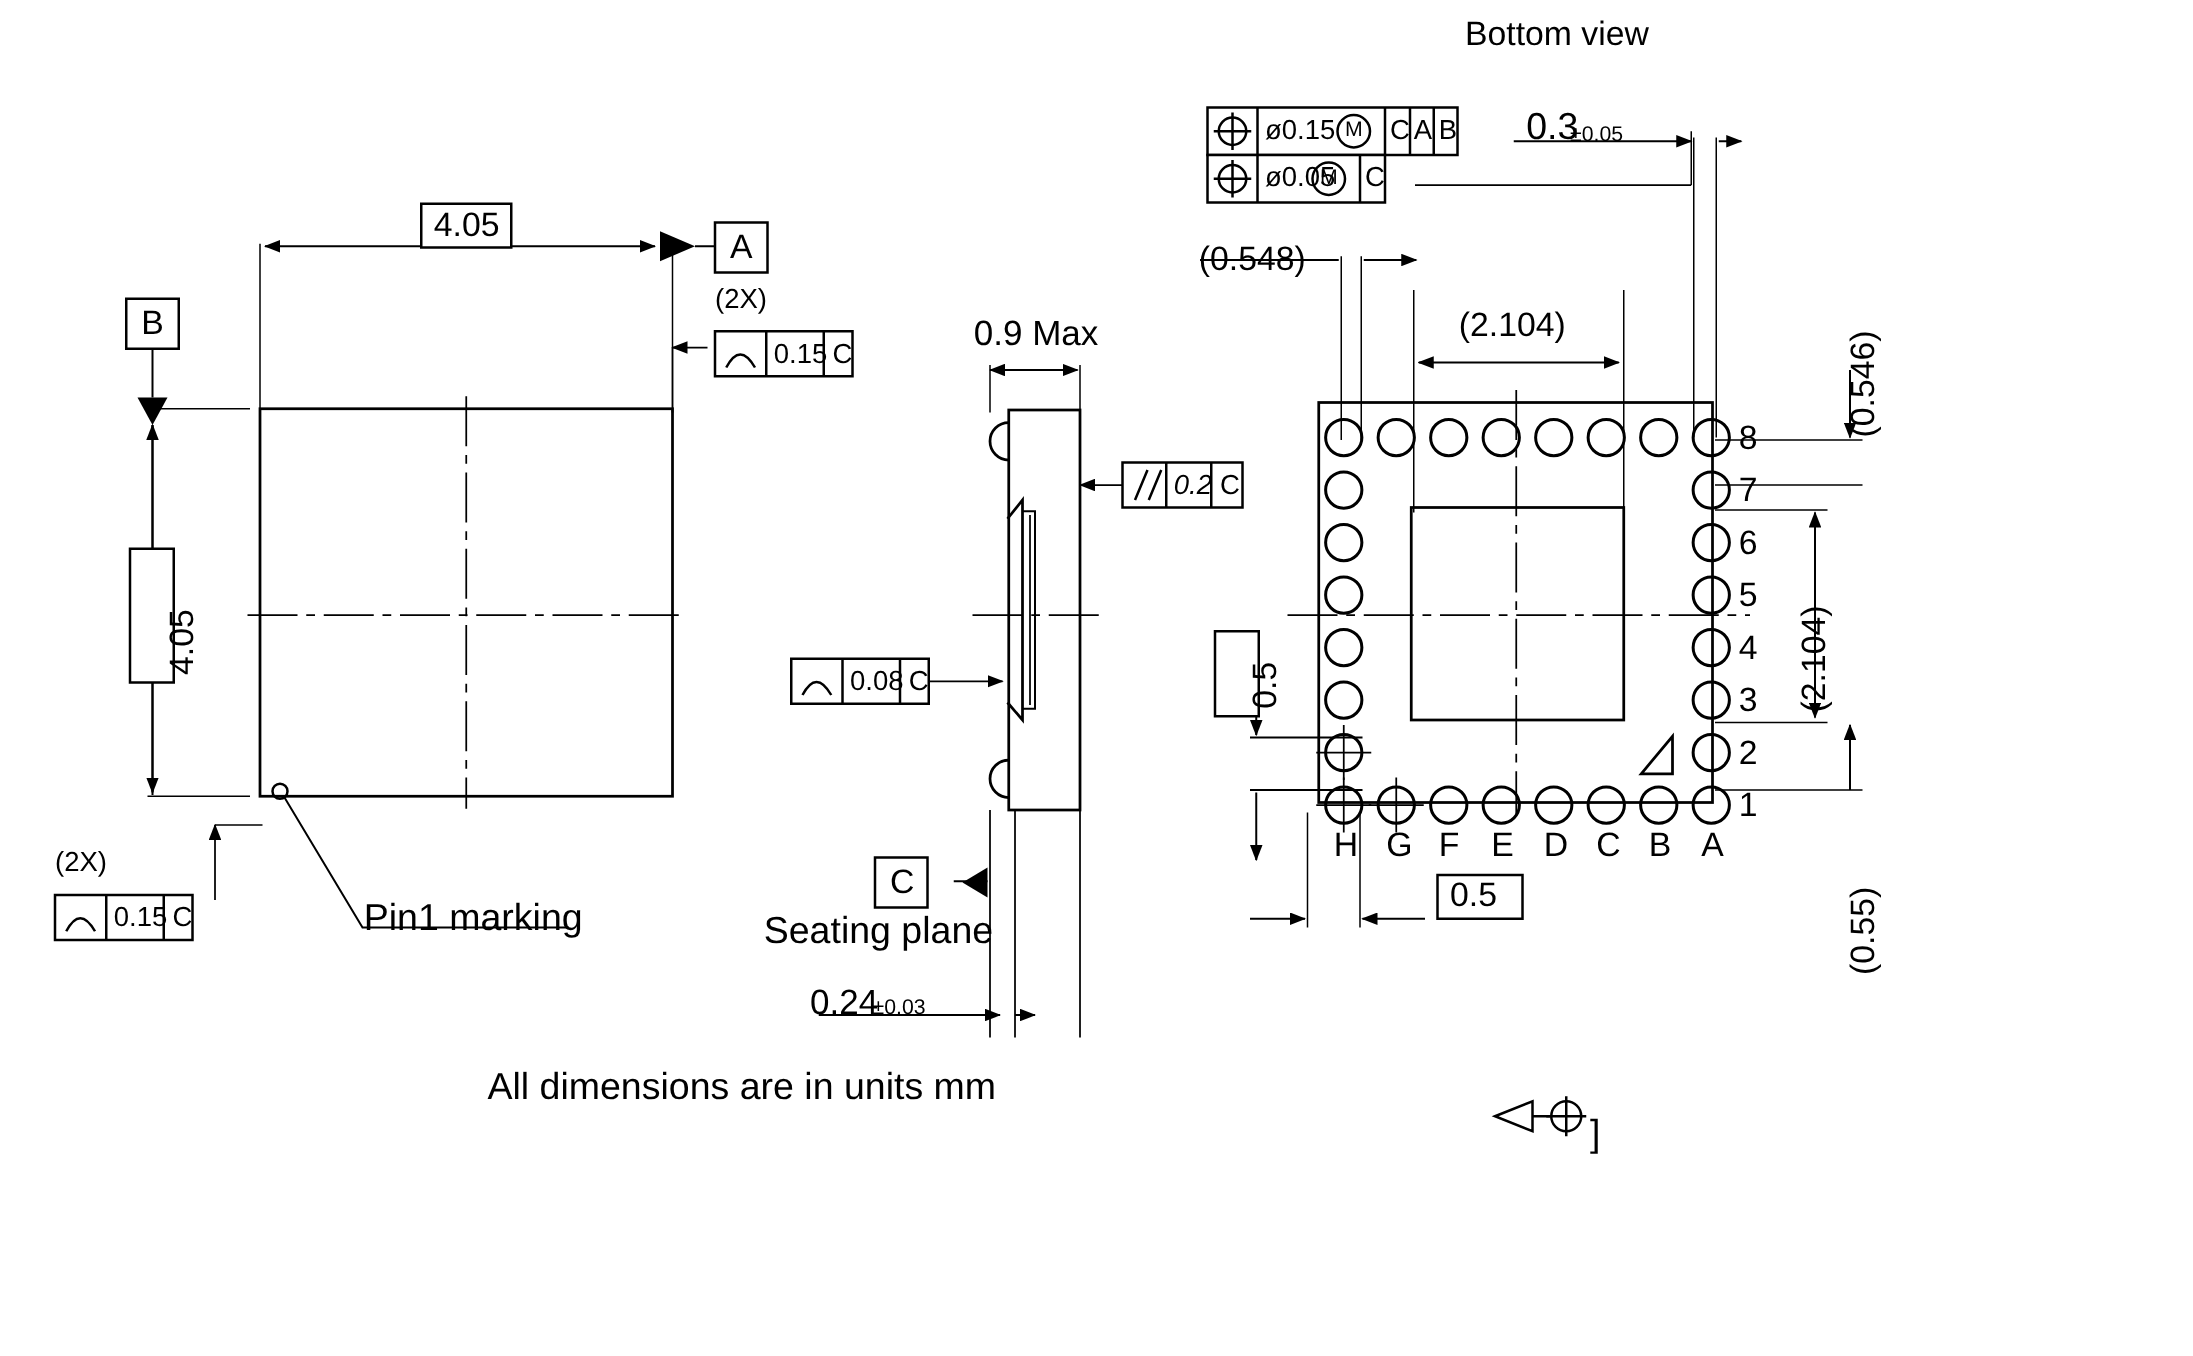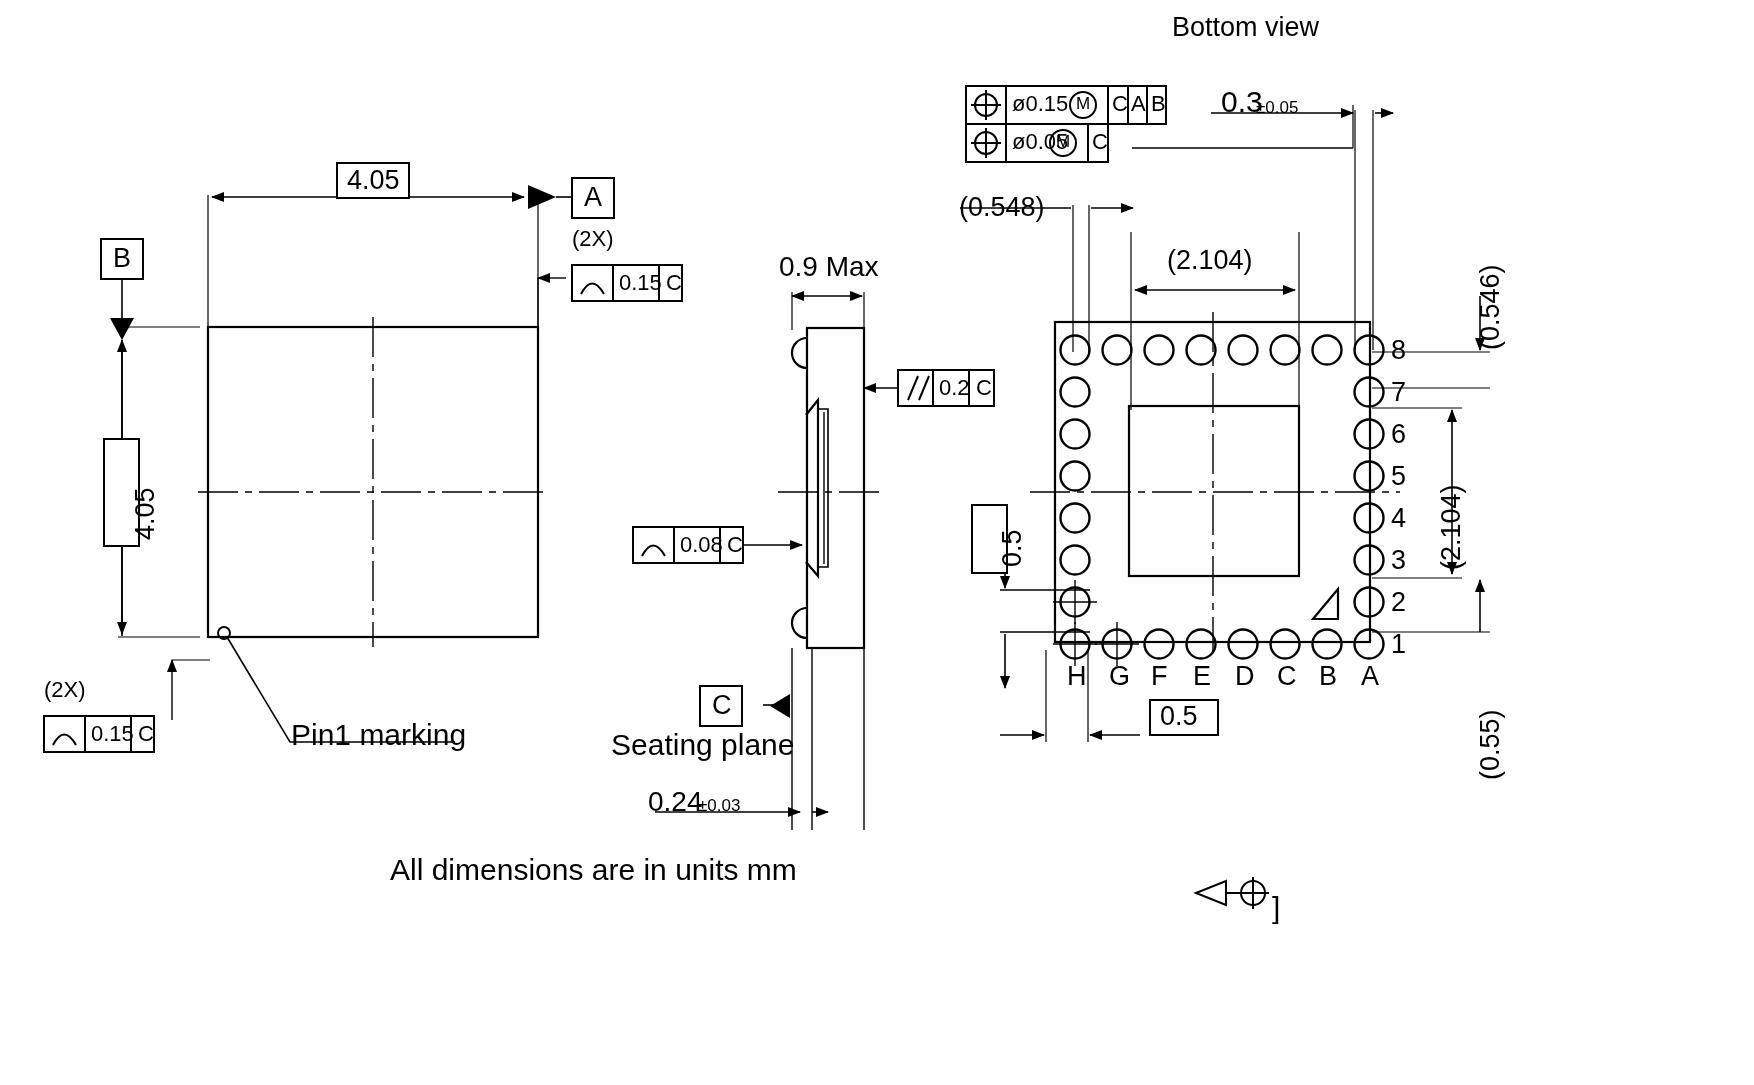--- a/index.html
+++ b/index.html
@@ -277,21 +277,21 @@
 <div class="lbl t-big" style="left:113px;top:245px;">B</div>
 <div class="lbl t-sm" style="left:572px;top:228px;">(2X)</div>
 <div class="lbl t-sm" style="left:619px;top:272px;">0.15</div>
 <div class="lbl t-sm" style="left:666px;top:272px;">C</div>
 <div class="lbl t-sm" style="left:44px;top:679px;">(2X)</div>
 <div class="lbl t-sm" style="left:91px;top:723px;">0.15</div>
 <div class="lbl t-sm" style="left:138px;top:723px;">C</div>
 <div class="lbl t-note" style="left:291px;top:720px;">Pin1 marking</div>
 
 <div class="lbl t-big" style="left:779px;top:253px;font-size:28px;">0.9 Max</div>
-<div class="lbl t-sm" style="left:939px;top:377px;">0.2</div>
+<div class="lbl t-sm" style="left:939px;top:377px;font-style:italic;">0.2</div>
 <div class="lbl t-sm" style="left:976px;top:377px;">C</div>
 <div class="lbl t-sm" style="left:680px;top:534px;">0.08</div>
 <div class="lbl t-sm" style="left:727px;top:534px;">C</div>
 <div class="lbl t-big" style="left:712px;top:692px;">C</div>
 <div class="lbl t-note" style="left:611px;top:730px;">Seating plane</div>
 <div class="lbl" style="left:648px;top:788px;font-size:28px;">0.24</div>
 <div class="lbl t-xs" style="left:698px;top:797px;">±0.03</div>
 
 <div class="lbl t-sm" style="left:1012px;top:93px;">ø0.15</div>
 <div class="lbl t-xs" style="left:1076px;top:95px;">M</div>

